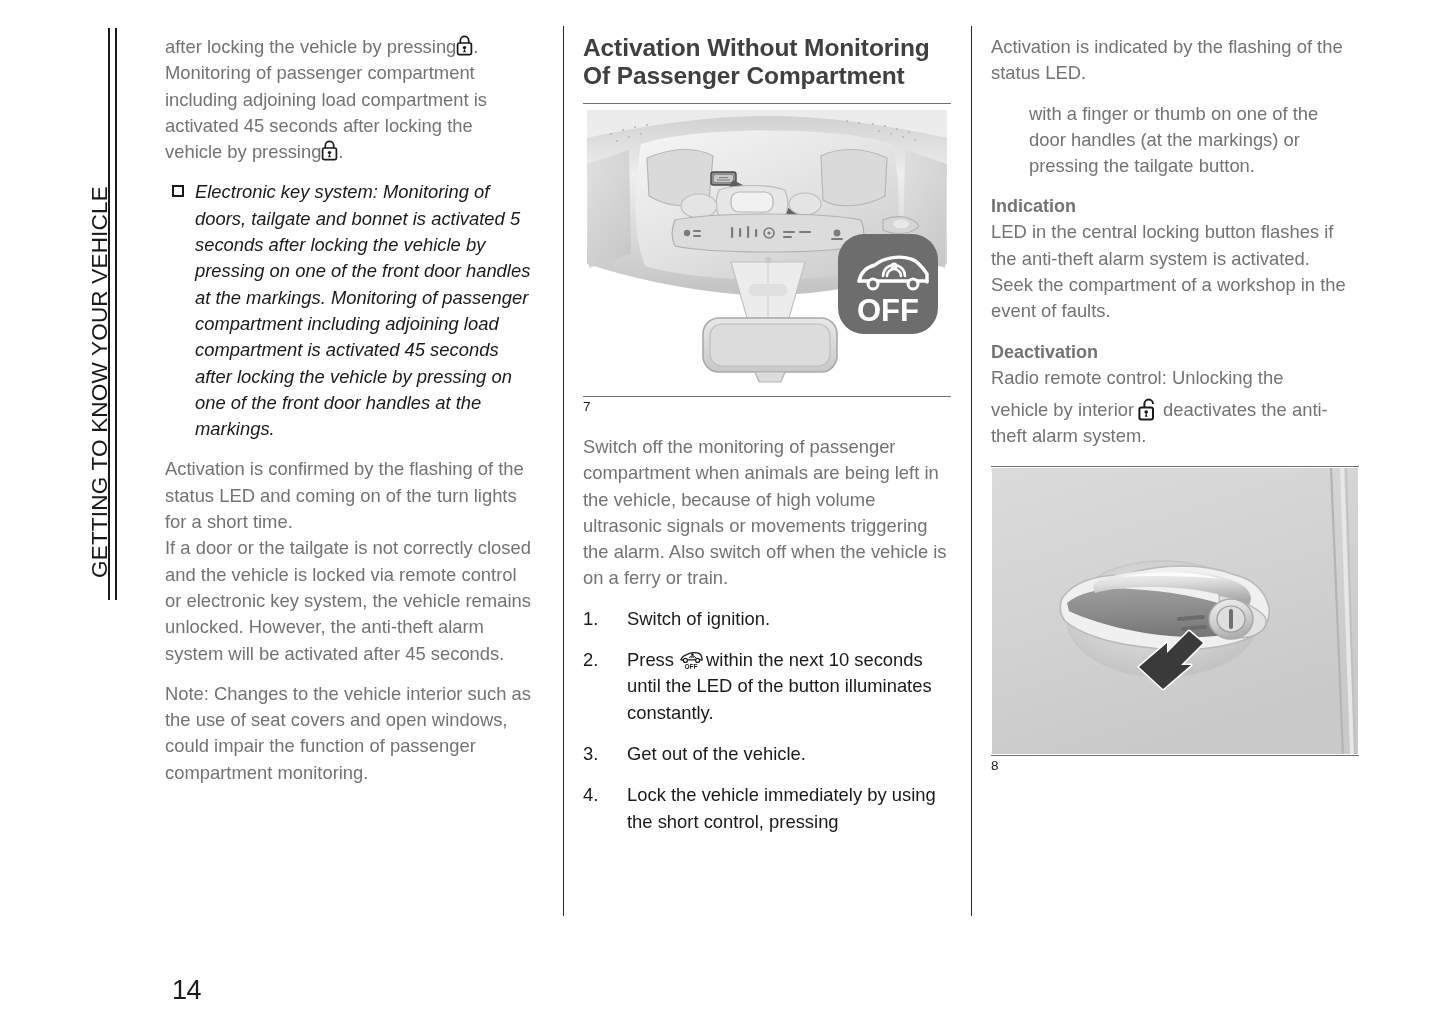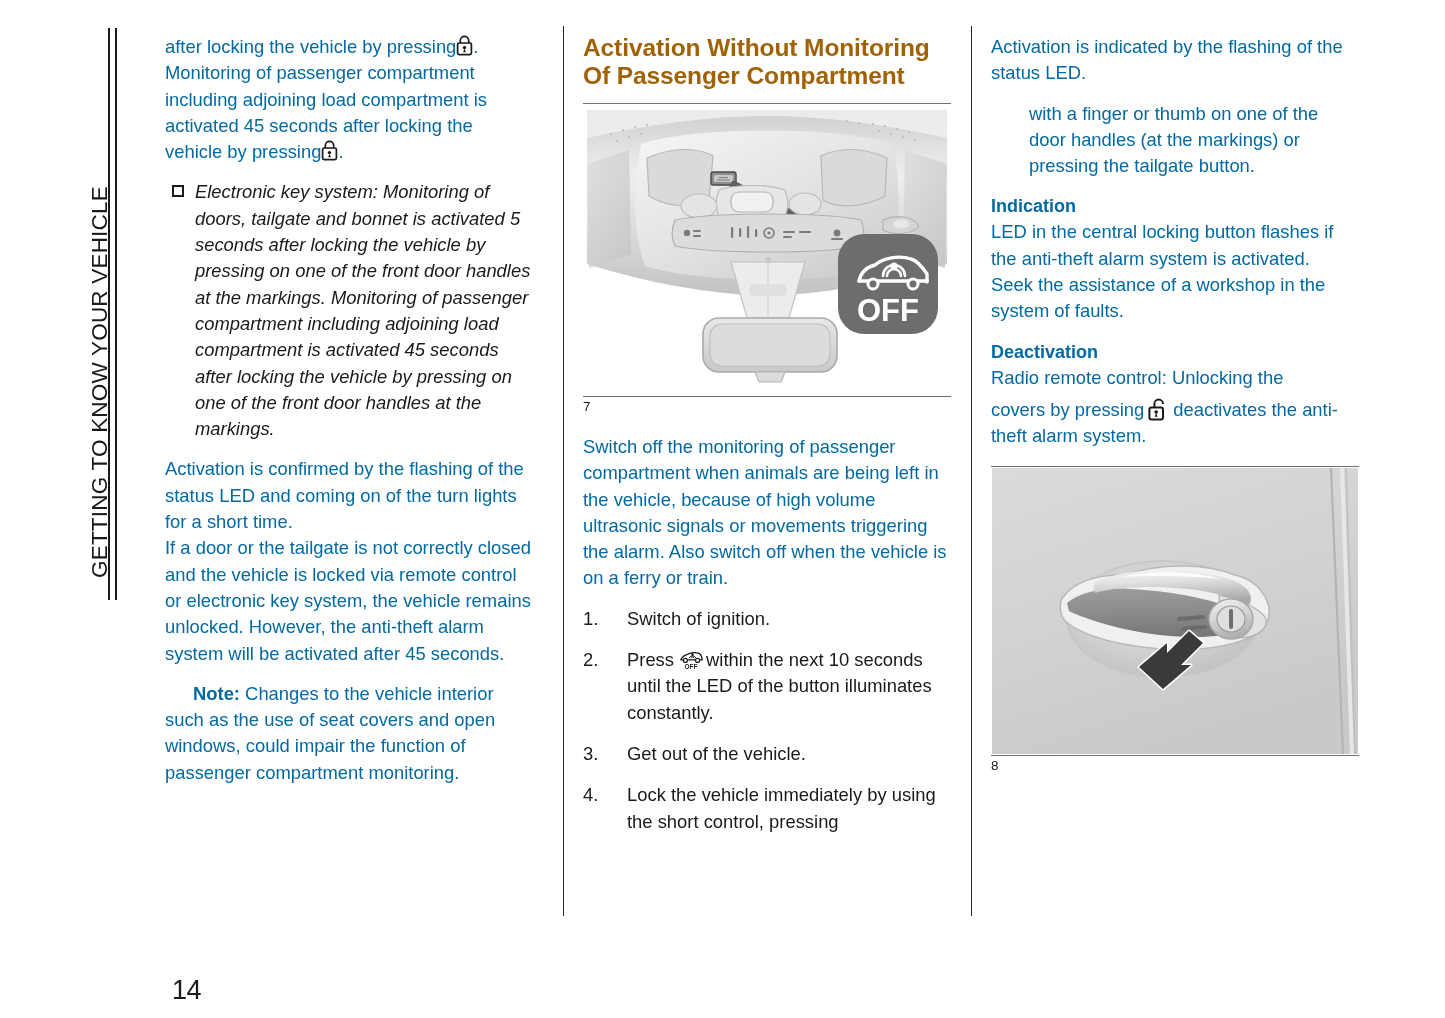--- a/index.html
+++ b/index.html
@@ -65,38 +65,38 @@
     border-left: 1.6px solid #26262a;
   }
   #divider-1 { left: 563px; }
   #divider-2 { left: 971px; }
 
   
   p {
     margin: 0 0 14px 0;
     font-size: 18.4px;
     line-height: 26.3px;
-    color: #0369a1;
+    color: #737373;
   }
   p.tight { margin-bottom: 0; }
   .heading-bold {
     font-weight: bold;
     font-size: 18px;
     line-height: 26px;
     margin: 14px 0 0 0;
   }
   .sec-head {
     font-weight: bold;
     font-size: 24.5px;
     line-height: 27.5px;
     letter-spacing: -0.1px;
     margin: 0 0 8px 0;
-    color: #a16207;
-  }
-  .inline-b { font-weight: bold; margin-left: 28px; }
+    color: #404040;
+  }
+  .inline-b { font-weight: normal; }
 
   
   .bullet-item {
     position: relative;
     padding-left: 30px;
     font-size: 18.4px;
     line-height: 26.3px;
     margin: 0 0 14px 0;
     font-style: italic;
   }
@@ -390,26 +390,26 @@
 </div>
 
 <div class="column" id="col-3">
 
   <p>Activation is indicated by the flashing of the status LED.</p>
 
   <p style="padding-left:38px;">with a finger or thumb on one of the door handles (at the markings) or pressing the tailgate button.</p>
 
   <p class="heading-bold" style="margin-top:0;">Indication</p>
   <p class="tight">LED in the central locking button flashes if the anti-theft alarm system is activated.</p>
-  <p>Seek the assistance of a workshop in the system of faults.</p>
+  <p>Seek the compartment of a workshop in the event of faults.</p>
 
   <p class="heading-bold" style="margin-top:0;">Deactivation</p>
   <p class="tight">Radio remote control: Unlocking the</p>
   <p style="margin-top:6px;">
-    <span>covers by pressing</span><span class="icon-inline lock-open" style="margin:0 4px;">
+    <span>vehicle by interior</span><span class="icon-inline lock-open" style="margin:0 4px;">
       <svg viewBox="0 0 21 23" width="21" height="23" aria-hidden="true">
         <path d="M6.4 9.6 V5.9 a4.3 4.3 0 0 1 8.6 0" fill="none" stroke="#1a1a1a" stroke-width="2"></path>
         <rect x="1.4" y="9.4" width="13.6" height="12" rx="2" fill="none" stroke="#1a1a1a" stroke-width="2"></rect>
         <circle cx="8.2" cy="14.1" r="1.8" fill="#1a1a1a"></circle>
         <path d="M8.2 15.1 L6.8 18.8 H9.6 Z" fill="#1a1a1a"></path>
       </svg>
     </span><span>deactivates the anti-theft alarm system.</span>
   </p>
 
   <div class="figure" style="margin-top:16px;">

